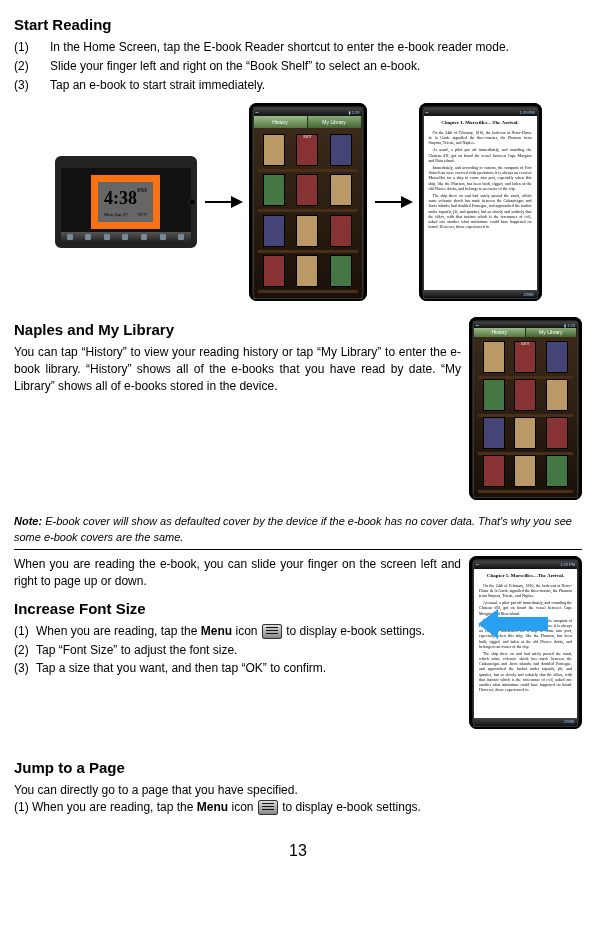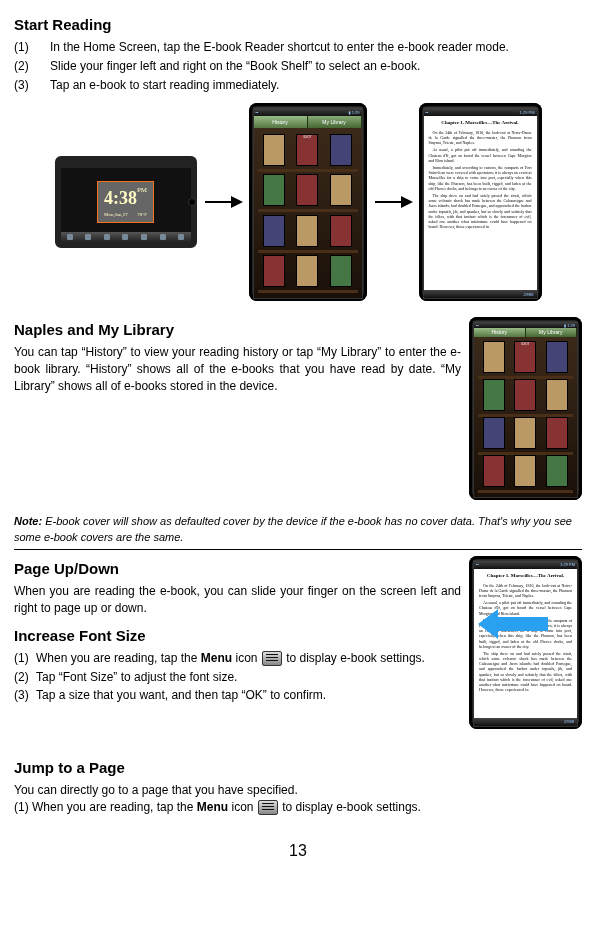--- a/index.html
+++ b/index.html
@@ -9,21 +9,21 @@
 .step .spacer{width:8px;flex:none}
 .step .txt{flex:1;text-align:justify}
 .device{background:#222;border-radius:8px;padding:4px;box-shadow:0 0 0 3px #000 inset}
 .dev-inner{background:#000;border:1px solid #333;position:relative;overflow:hidden}
 .statusbar{height:8px;background:linear-gradient(#444,#111);color:#9cf;font-size:4px;padding:0 2px;display:flex;justify-content:space-between;align-items:center}
 .arrow{display:flex;align-items:center;justify-content:center}
 .arrow svg{width:40px;height:20px}
 .row-images{display:flex;align-items:center;justify-content:center;margin:10px 0 16px 0;gap:6px}
 .tablet{width:130px;height:80px;background:#111;border-radius:6px;border:6px solid #222;position:relative;display:flex;align-items:center;justify-content:center}
 .tablet .btn{position:absolute;right:-5px;top:50%;transform:translateY(-50%);width:6px;height:6px;border-radius:50%;background:#000;border:1px solid #333}
-.tablet .clockbox{background:#666;border:1px solid #f97316;padding:4px 6px;color:#fef9c3;font-family:Georgia,serif}
+.tablet .clockbox{background:#666;border:7px solid #f97316;padding:4px 6px;color:#000000;font-family:Georgia,serif}
 .tablet .clock{font-size:18px;font-weight:bold}
 .tablet .ampm{font-size:7px;vertical-align:top}
 .tablet .date{font-size:5px;display:flex;justify-content:space-between;gap:6px}
 .tablet .bottombar{position:absolute;bottom:0;left:0;right:0;height:10px;background:linear-gradient(#555,#222);display:flex;justify-content:space-around;align-items:center}
 .tablet .bottombar span{width:6px;height:6px;background:#789;border-radius:1px}
 .tablet .topbar{position:absolute;top:0;left:0;right:0;height:6px;background:#222}
 .shelf{width:110px;height:190px}
 .shelf .dev-inner{height:100%;display:flex;flex-direction:column}
 .tabs{display:flex;height:12px;background:linear-gradient(#8a7,#463);font-size:5px;color:#fff}
 .tabs span{flex:1;display:flex;align-items:center;justify-content:center;border-right:1px solid #231}
@@ -70,21 +70,21 @@
   <span class="txt justify">In the Home Screen, tap the E-book Reader shortcut to enter the e-book reader mode.</span>
 </div>
 <div class="step">
   <span class="num">(2)</span>
   <span class="spacer"></span>
   <span class="txt justify">Slide your finger left and right on the “Book Shelf” to select an e-book.</span>
 </div>
 <div class="step">
   <span class="num">(3)</span>
   <span class="spacer"></span>
-  <span class="txt justify">Tap an e-book to start reading immediately.</span>
+  <span class="txt justify">Tap an e-book to start strait immediately.</span>
 </div>
 
 <div class="row-images">
 
   <div class="tablet">
     <div class="topbar"></div>
     <div class="clockbox">
       <div><span class="clock">4:38</span><span class="ampm">PM</span></div>
       <div class="date">
         <span>Mon,Jun,27</span>
@@ -231,21 +231,20 @@
         <p>As usual, a pilot put off immediately, and rounding the Chateau d'If, got on board the vessel between Cape Morgion and Rion island.</p>
         <p>Immediately, and according to custom, the ramparts of Fort Saint-Jean were covered with spectators; it is always an event at Marseilles for a ship to come into port, especially when this ship, like the Pharaon, has been built, rigged, and laden at the old Phocee docks, and belongs to an owner of the city.</p>
         <p>The ship drew on and had safely passed the strait, which some volcanic shock has made between the Calasareigne and Jaros islands; had doubled Pomegue, and approached the harbor under topsails, jib, and spanker, but so slowly and sedately that the idlers, with that instinct which is the forerunner of evil, asked one another what misfortune could have happened on board. However, those experienced in</p>
       </div>
       <div class="reader-foot">
           <span>2/988</span>
         </div>
     </div>
   </div>
 
-  <h2>Page Up/Down</h2>
   <div class="justify">When you are reading the e-book, you can slide your finger on the screen left and right to page up or down.</div>
 
   <h2 style="margin-top:8px">Increase Font Size</h2>
   <div class="indent-list">
     <div class="step">
       <span class="num">(1)</span>
       <span class="txt justify">
         <span>When you are reading, tap the </span><span class="bold">Menu</span><span> icon </span><span class="menuicon"></span><span> to display e-book settings.</span>
       </span>
     </div>

